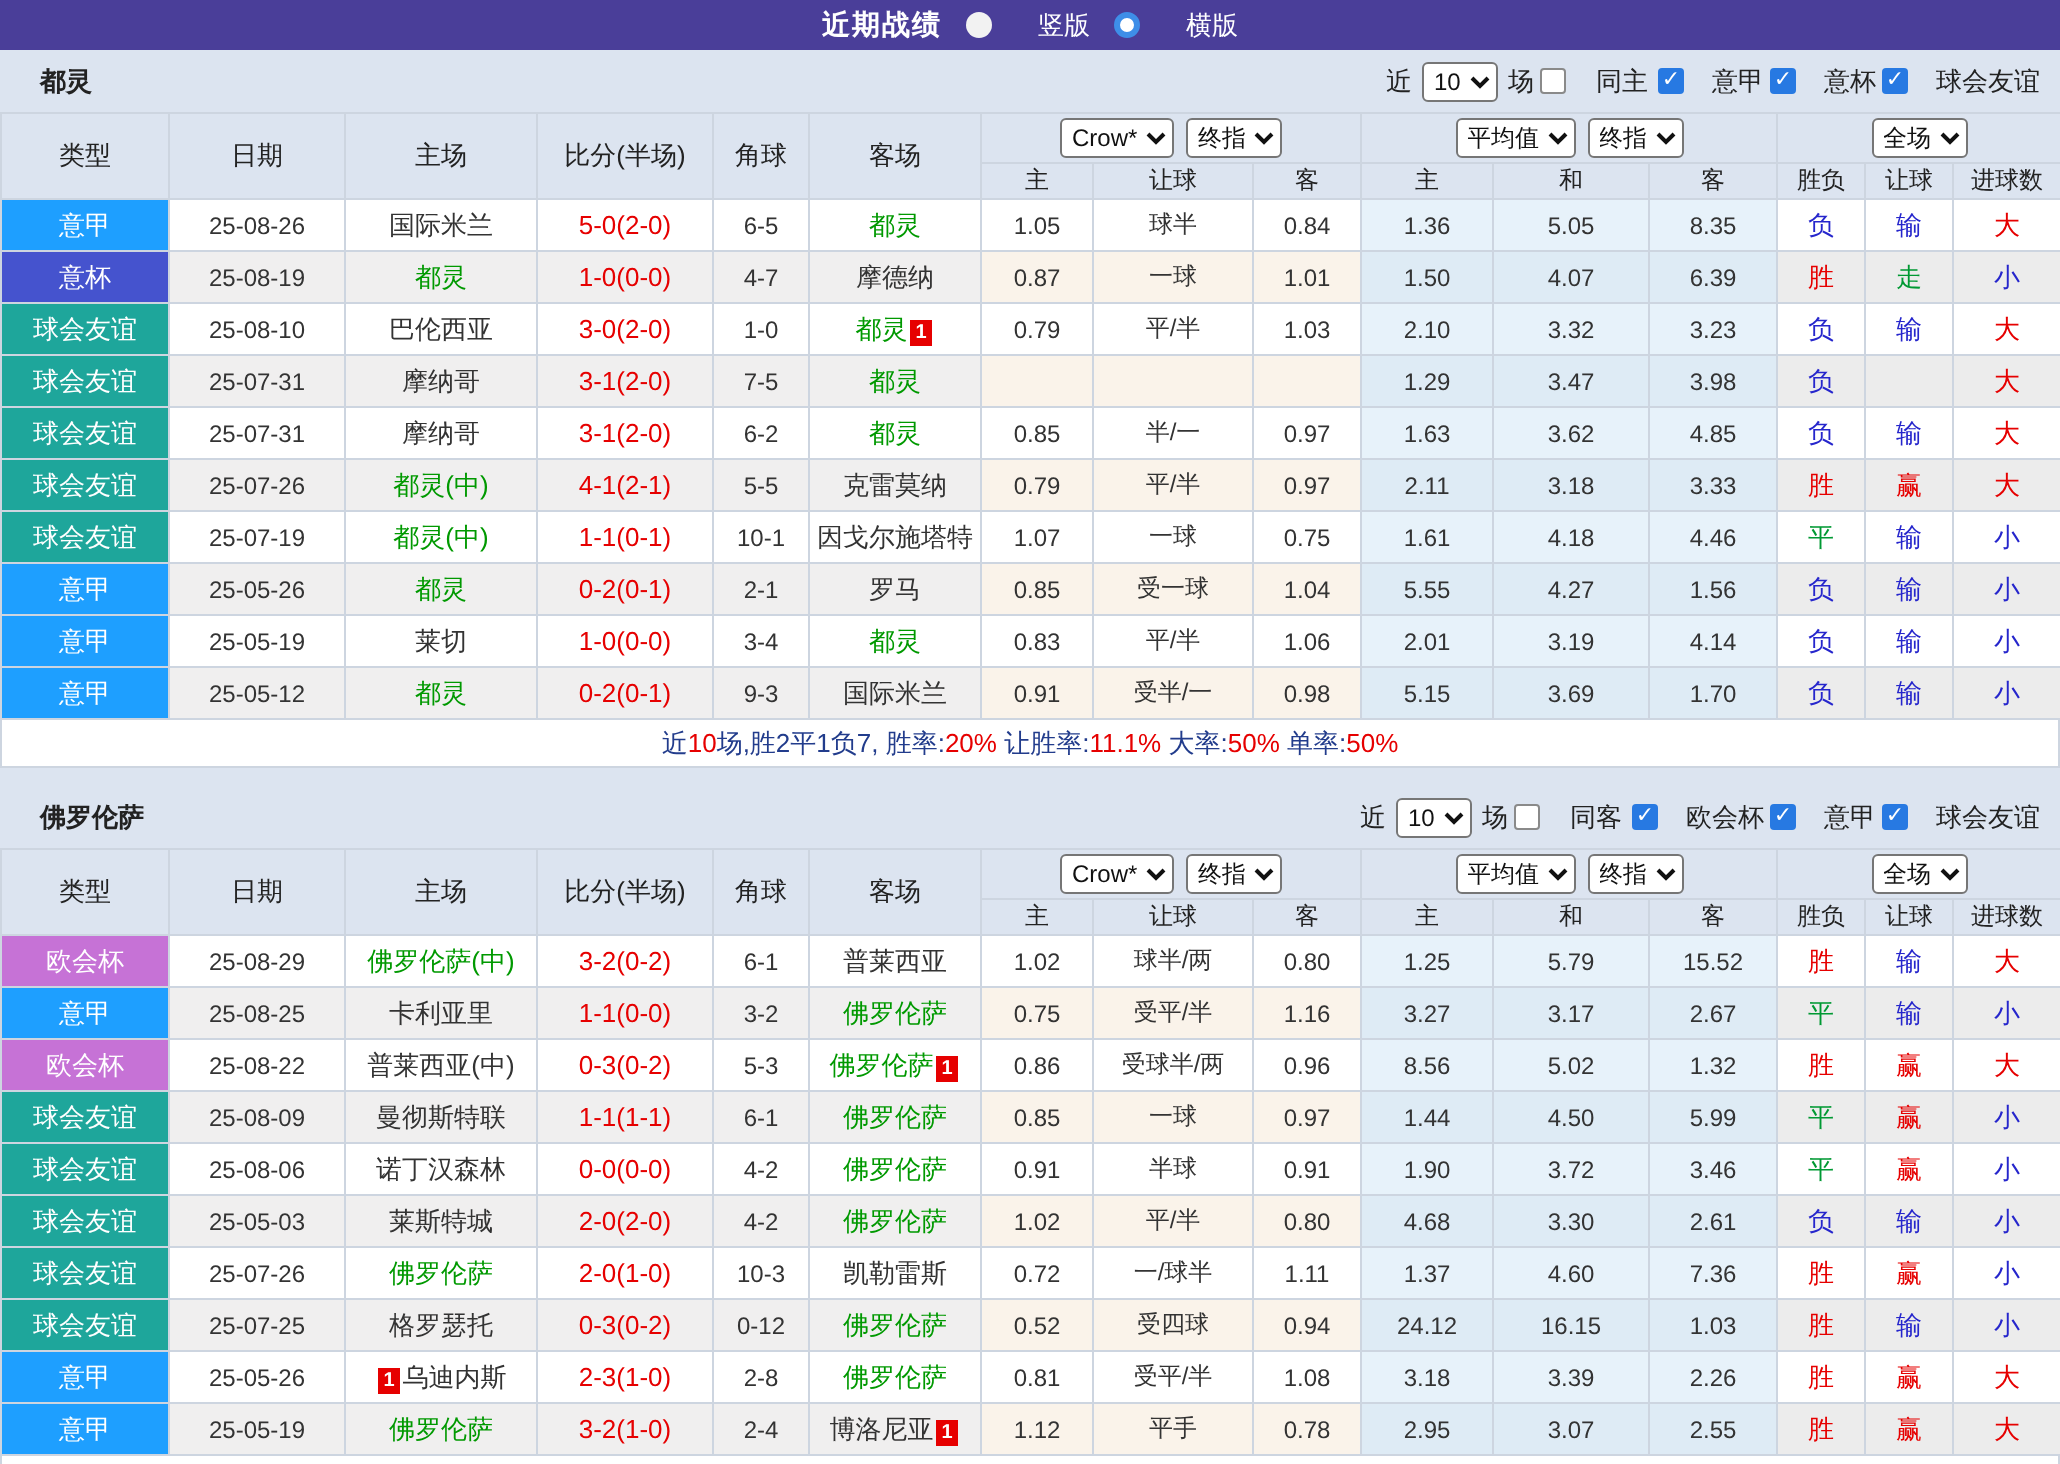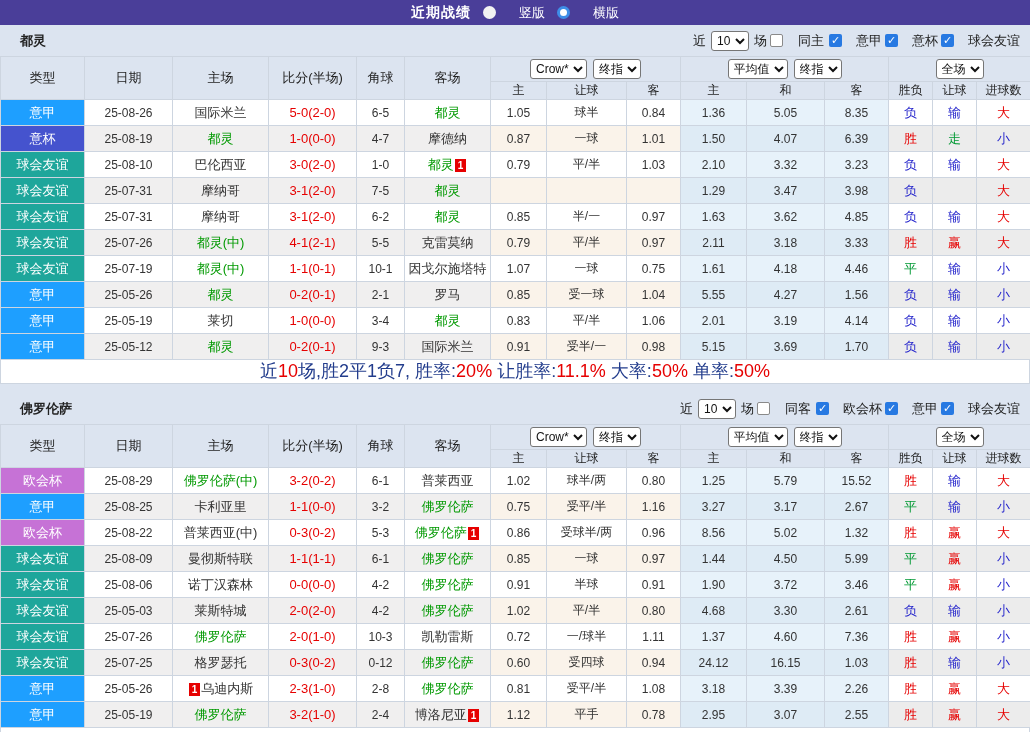--- a/index.html
+++ b/index.html
@@ -58,21 +58,21 @@
     font-size:10px;line-height:13px;padding:0 3px;margin:0 1px;font-weight:bold;
   }
   td.avg-col{background:#E7F2FA;}
   tr.even td.avg-col{background:#DEEBF5;margin-top:18px;}
   tr.even td.c-left{background:#F0EFEF;}
   tr.even td.c-odds{background:#FAF3EA;margin-left:25px;}
   tr.even td.c-res{background:#ECECEC;}
   tr.even td.type{background:inherit;}
   
   .summary{
-    background:#fff;text-align:center;font-size:18px;color:#223C8C;
+    background:#fff;text-align:center;font-size:13px;color:#223C8C;
     height:23px;line-height:23px;
     border:1px solid #CDD5E0;border-top:0;
   }
   .summary .red{color:#E60000;}
   .gap{height:9px;}
 </style>
 </head>
 <body>
 
 <div class="titlebar">
@@ -551,21 +551,21 @@
           <td class="c-res red">赢</td>
           <td class="c-res blue">小</td>
         </tr>
         <tr class="even">
           <td class="c-left type" style="background: rgb(30, 166, 155);">球会友谊</td>
           <td class="c-left small">25-07-25</td>
           <td class="c-left"><span class="">格罗瑟托</span></td>
           <td class="c-left score">0-3(0-2)</td>
           <td class="c-left small">0-12</td>
           <td class="c-left"><span class="focal">佛罗伦萨</span></td>
-          <td class="c-odds small">0.60</td>
+          <td class="c-odds small">0.52</td>
           <td class="c-odds small">受四球</td>
           <td class="c-odds small">0.94</td>
           <td class="avg-col small">24.12</td>
           <td class="avg-col small">16.15</td>
           <td class="avg-col small">1.03</td>
           <td class="c-res red">胜</td>
           <td class="c-res blue">输</td>
           <td class="c-res blue">小</td>
         </tr>
         <tr>

